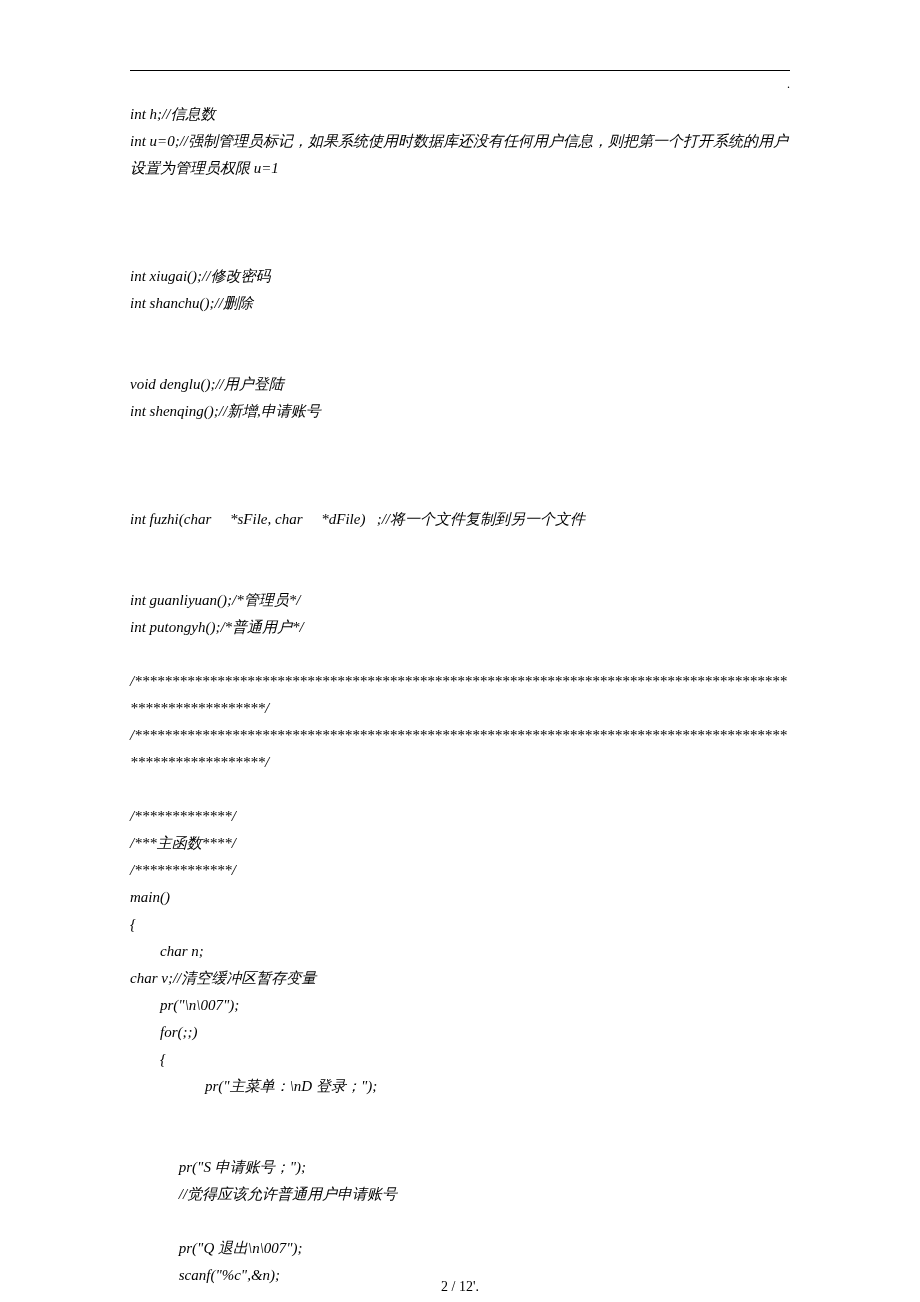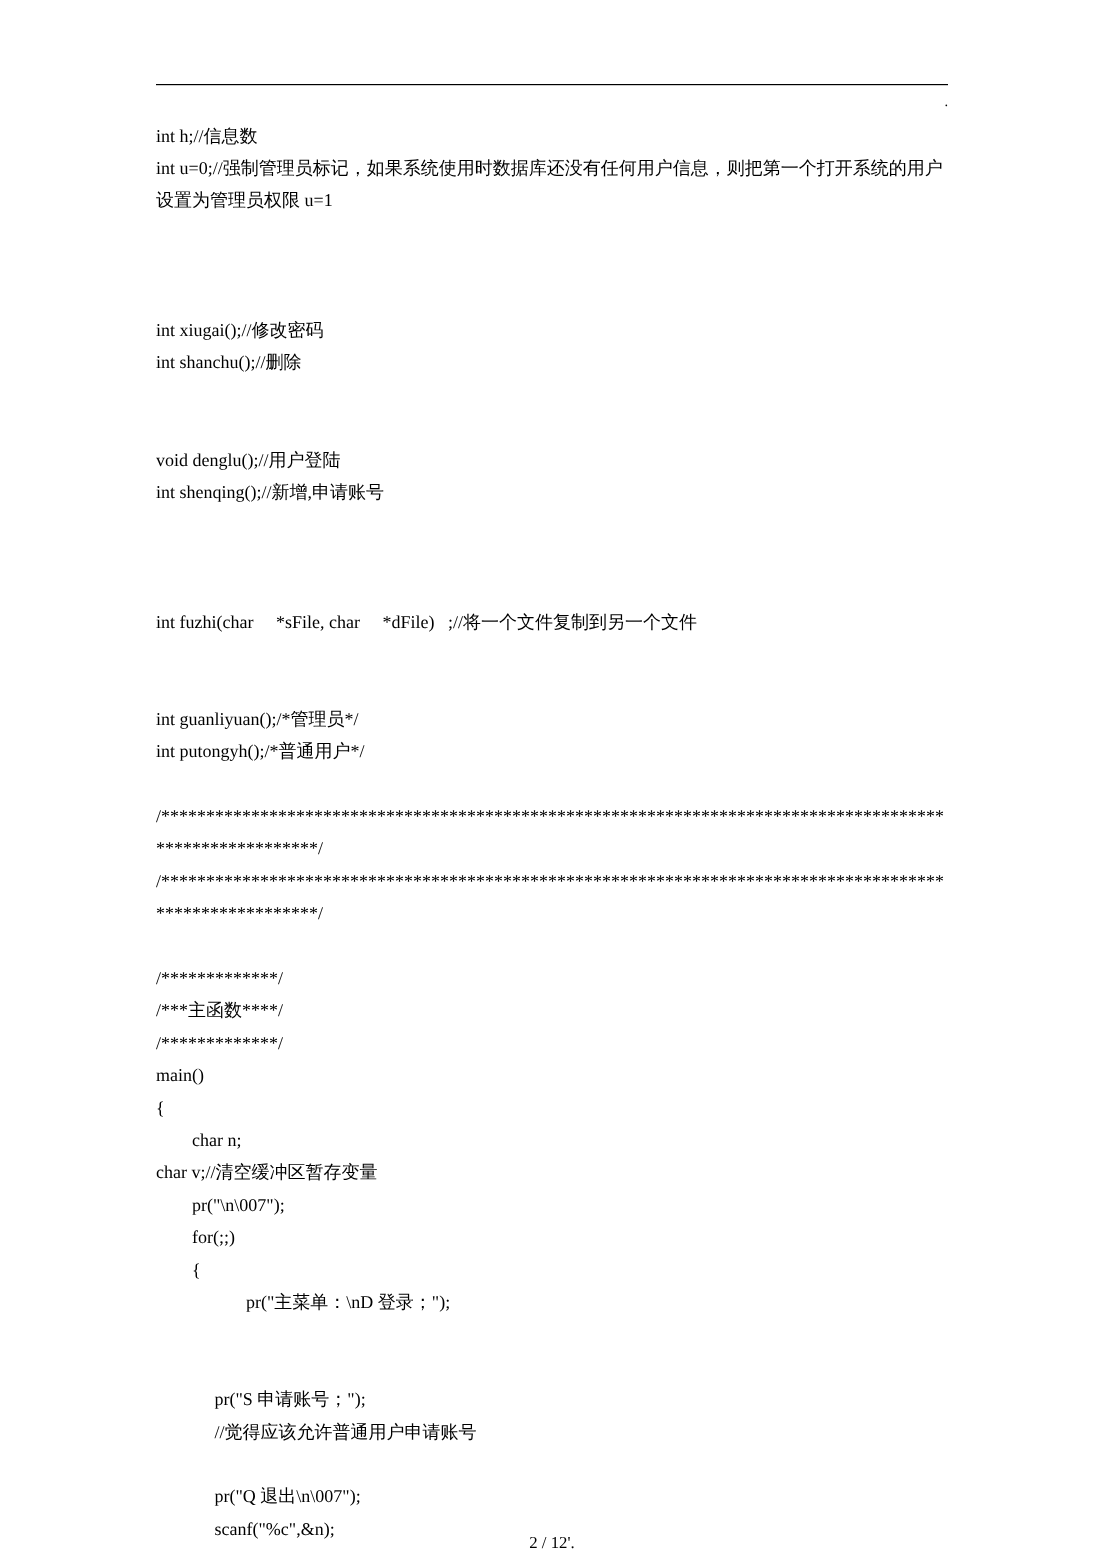--- a/index.html
+++ b/index.html
@@ -19,20 +19,21 @@
     box-sizing: border-box;
     position: relative;
   }
   .hr-top {
     border-top: 1px solid #000;
     margin-bottom: 30px;
   }
   .content {
     white-space: pre-wrap;
     word-break: break-all;
+    font-style: italic;
   }
   .footer {
     position: absolute;
     bottom: 40px;
     left: 0;
     right: 0;
     text-align: center;
     font-size: 14px;
   }
   .dot-right {

